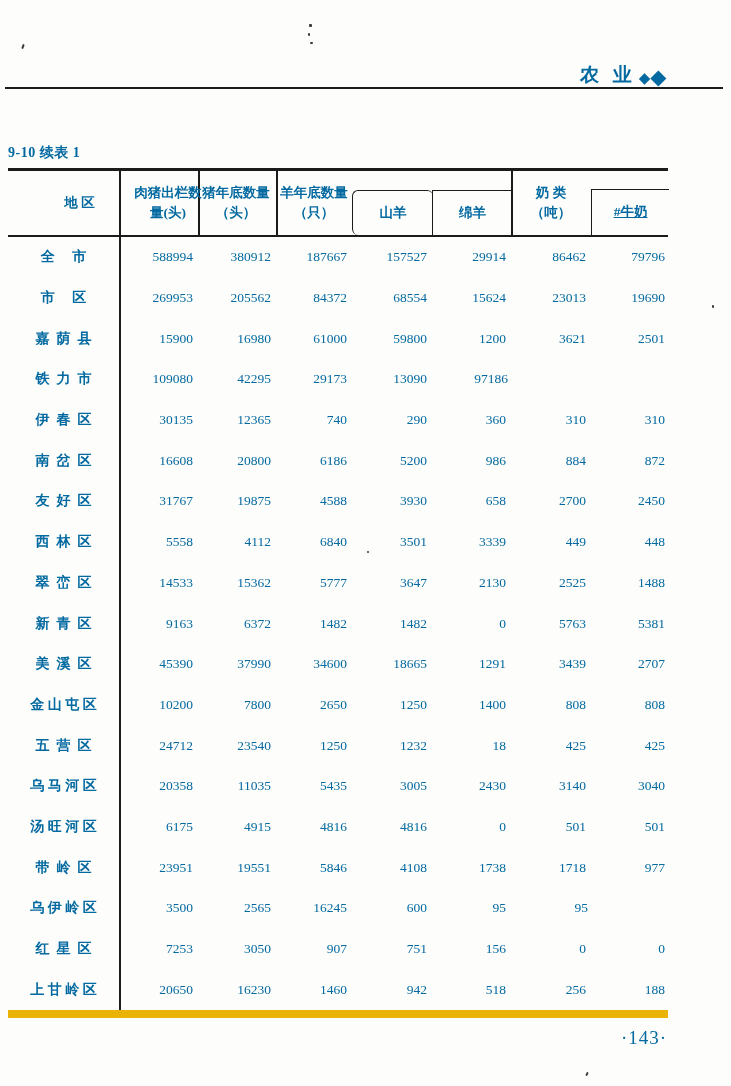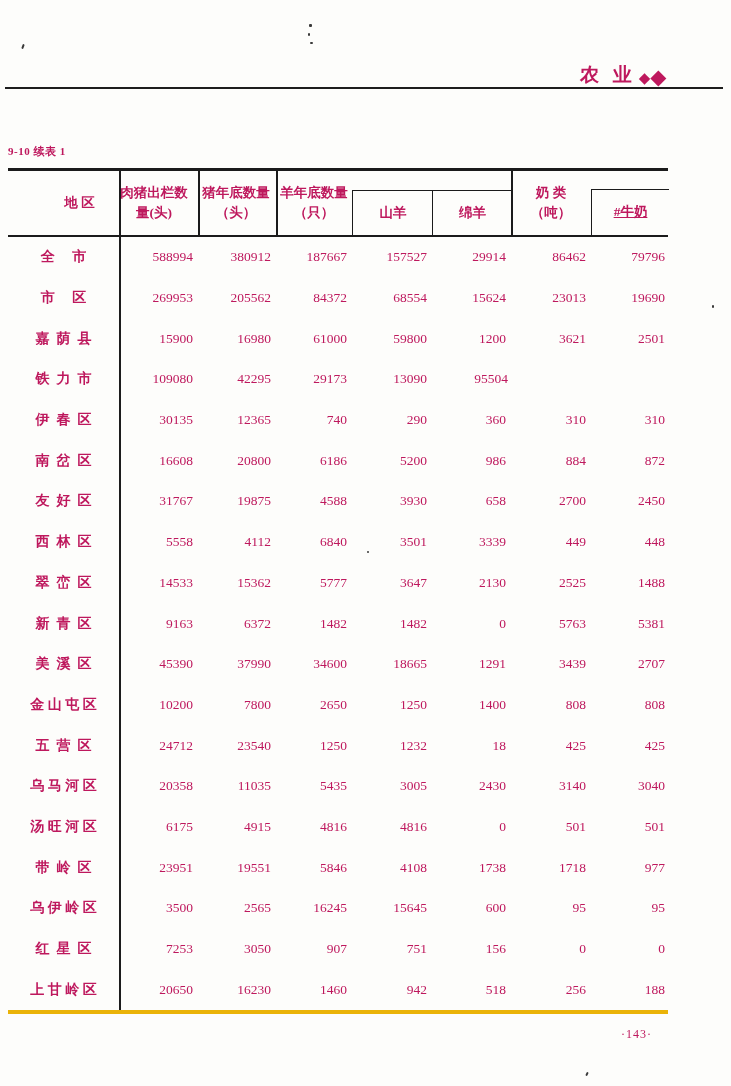--- a/index.html
+++ b/index.html
@@ -2,57 +2,57 @@
 <html><head>
 <meta charset="utf-8">
 <style>
   html,body{margin:0;padding:0;background:#e8e8e8;}
   .page{
     position:relative;
     width:731px;height:1086px;
     margin:0 auto;
     background:#fdfdfb;
     font-family:"Liberation Serif", serif;
-    color:#be185d;
+    color:#0369a1;
     overflow:hidden;
   }
   
   .top-rule{position:absolute;left:5px;top:87px;width:718px;height:2px;background:#1d1d1d;}
   .banner{position:absolute;top:62px;left:580px;display:flex;align-items:flex-end;}
   .banner-title{font-size:19px;font-weight:bold;letter-spacing:0;word-spacing:9px;white-space:pre;}
   .diamond-sm{font-size:15px;line-height:19px;margin-left:7px;font-family:"DejaVu Sans",sans-serif;}
   .diamond-lg{font-size:21px;line-height:21px;margin-left:0px;font-family:"DejaVu Sans",sans-serif;}
   
-  .caption{position:absolute;left:8px;top:144px;font-size:11px;font-weight:600;letter-spacing:.5px;}
+  .caption{position:absolute;left:8px;top:144px;font-size:14px;font-weight:600;letter-spacing:.5px;}
   
   .table{position:absolute;left:8px;top:168px;width:660px;}
   .thead{
     position:relative;height:64px;
     border-top:3px solid #1b1b1b;
     border-bottom:2px solid #1b1b1b;
     font-size:13.5px;font-weight:600;
   }
   .hcell{
     position:absolute;top:0;height:64px;
     display:flex;align-items:center;justify-content:center;
     text-align:center;white-space:pre-line;line-height:1.5;
   }
   .vline{position:absolute;top:0;width:1.5px;height:64px;background:#1b1b1b;}
   .subcell{
     position:absolute;display:flex;align-items:center;justify-content:center;
     border-top:1.5px solid #1b1b1b;text-align:center;white-space:pre-line;
   }
-  .tbody{position:relative;border-bottom:4px solid #eab308;}
+  .tbody{position:relative;border-bottom:8px solid #eab308;}
   .tbody::after{content:"";position:absolute;left:111px;top:0;bottom:0;width:1.5px;background:#1c1c1c;}
   .tr{display:grid;grid-template-columns:111px 79px 78px 76px 80px 79px 80px 77px;height:40.7px;}
   .td{display:flex;align-items:center;justify-content:flex-end;padding-right:5px;font-size:13.5px;}
   .td.region{justify-content:center;padding-right:0;white-space:pre;font-size:14px;font-weight:600;}
   .td.last{padding-right:3px;}
   
-  .page-number{position:absolute;left:621px;top:1027px;font-size:12px;letter-spacing:1px;}
+  .page-number{position:absolute;left:621px;top:1027px;font-size:19px;letter-spacing:1px;}
   
   .speck{position:absolute;background:#3a3a3a;border-radius:1px;}
 </style>
 </head>
 <body>
 
 <div class="page">
 
   <div class="banner">
     <span class="banner-title">农 业</span>
@@ -65,30 +65,30 @@
 
   <div class="table">
     <div class="thead">
 
       <div class="vline" style="left:111px"></div>
       <div class="vline" style="left:190px"></div>
       <div class="vline" style="left:268px"></div>
       <div class="vline" style="left:503px"></div>
 
       <div class="hcell" style="left:16px;width:111px">地      区</div>
-      <div class="hcell" style="left:111px;width:70px">肉猪出栏数
+      <div class="hcell" style="left:125px;width:70px">肉猪出栏数
 量(头)</div>
       <div class="hcell" style="left:190px;width:76px">猪年底数量
 （头）</div>
       <div class="hcell" style="left:268px;width:76px">羊年底数量
 （只）</div>
       <div class="hcell" style="left:503px;width:80px">奶 类
 （吨）</div>
 
-      <div class="subcell" style="left:344px;width:80px;top:19px;height:43.5px;border-left:1.5px solid #1b1b1b;">山羊</div>
+      <div class="subcell" style="left:344px;width:80px;top:19px;height:43.5px;border-left:1.5px solid #1b1b1b;border-radius:6px;">山羊</div>
       <div class="subcell" style="left:424px;width:79px;top:19px;height:43.5px;border-left:1.5px solid #1b1b1b;">绵羊</div>
 
       <div class="subcell" style="left:583px;width:77px;top:18px;height:44.5px;border-left:1.5px solid #1b1b1b;text-decoration:underline;">#牛奶</div>
     </div>
 
     <div class="tbody">
 
     <div class="tr">
         <div class="td region">全     市</div>
         <div class="td num">588994</div>
@@ -118,21 +118,21 @@
         <div class="td num">1200</div>
         <div class="td num">3621</div>
         <div class="td num last">2501</div>
       </div>
         <div class="tr">
         <div class="td region">铁  力  市</div>
         <div class="td num">109080</div>
         <div class="td num">42295</div>
         <div class="td num">29173</div>
         <div class="td num">13090</div>
-        <div class="td num last">95504</div>
+        <div class="td num last">97186</div>
       </div>
         <div class="tr">
         <div class="td region">伊  春  区</div>
         <div class="td num">30135</div>
         <div class="td num">12365</div>
         <div class="td num">740</div>
         <div class="td num">290</div>
         <div class="td num">360</div>
         <div class="td num">310</div>
         <div class="td num last">310</div>
@@ -245,21 +245,20 @@
         <div class="td num">4108</div>
         <div class="td num">1738</div>
         <div class="td num">1718</div>
         <div class="td num last">977</div>
       </div>
         <div class="tr">
         <div class="td region">乌 伊 岭 区</div>
         <div class="td num">3500</div>
         <div class="td num">2565</div>
         <div class="td num">16245</div>
-        <div class="td num">15645</div>
         <div class="td num">600</div>
         <div class="td num">95</div>
         <div class="td num last">95</div>
       </div>
         <div class="tr">
         <div class="td region">红  星  区</div>
         <div class="td num">7253</div>
         <div class="td num">3050</div>
         <div class="td num">907</div>
         <div class="td num">751</div>

